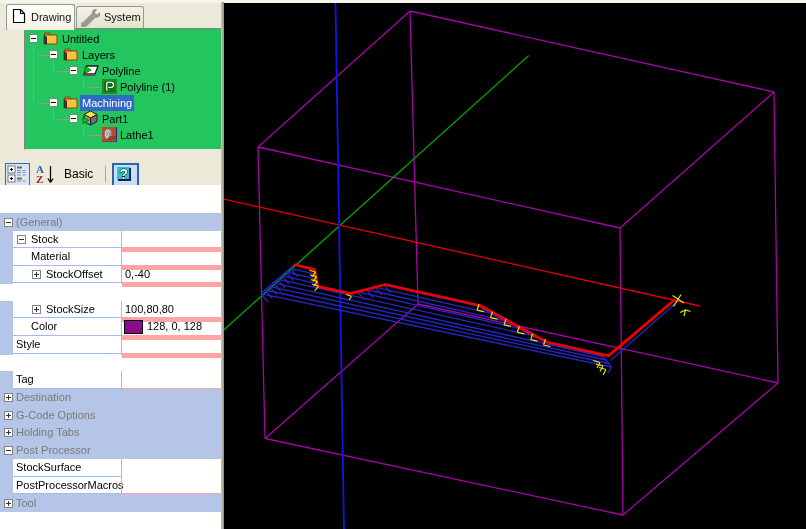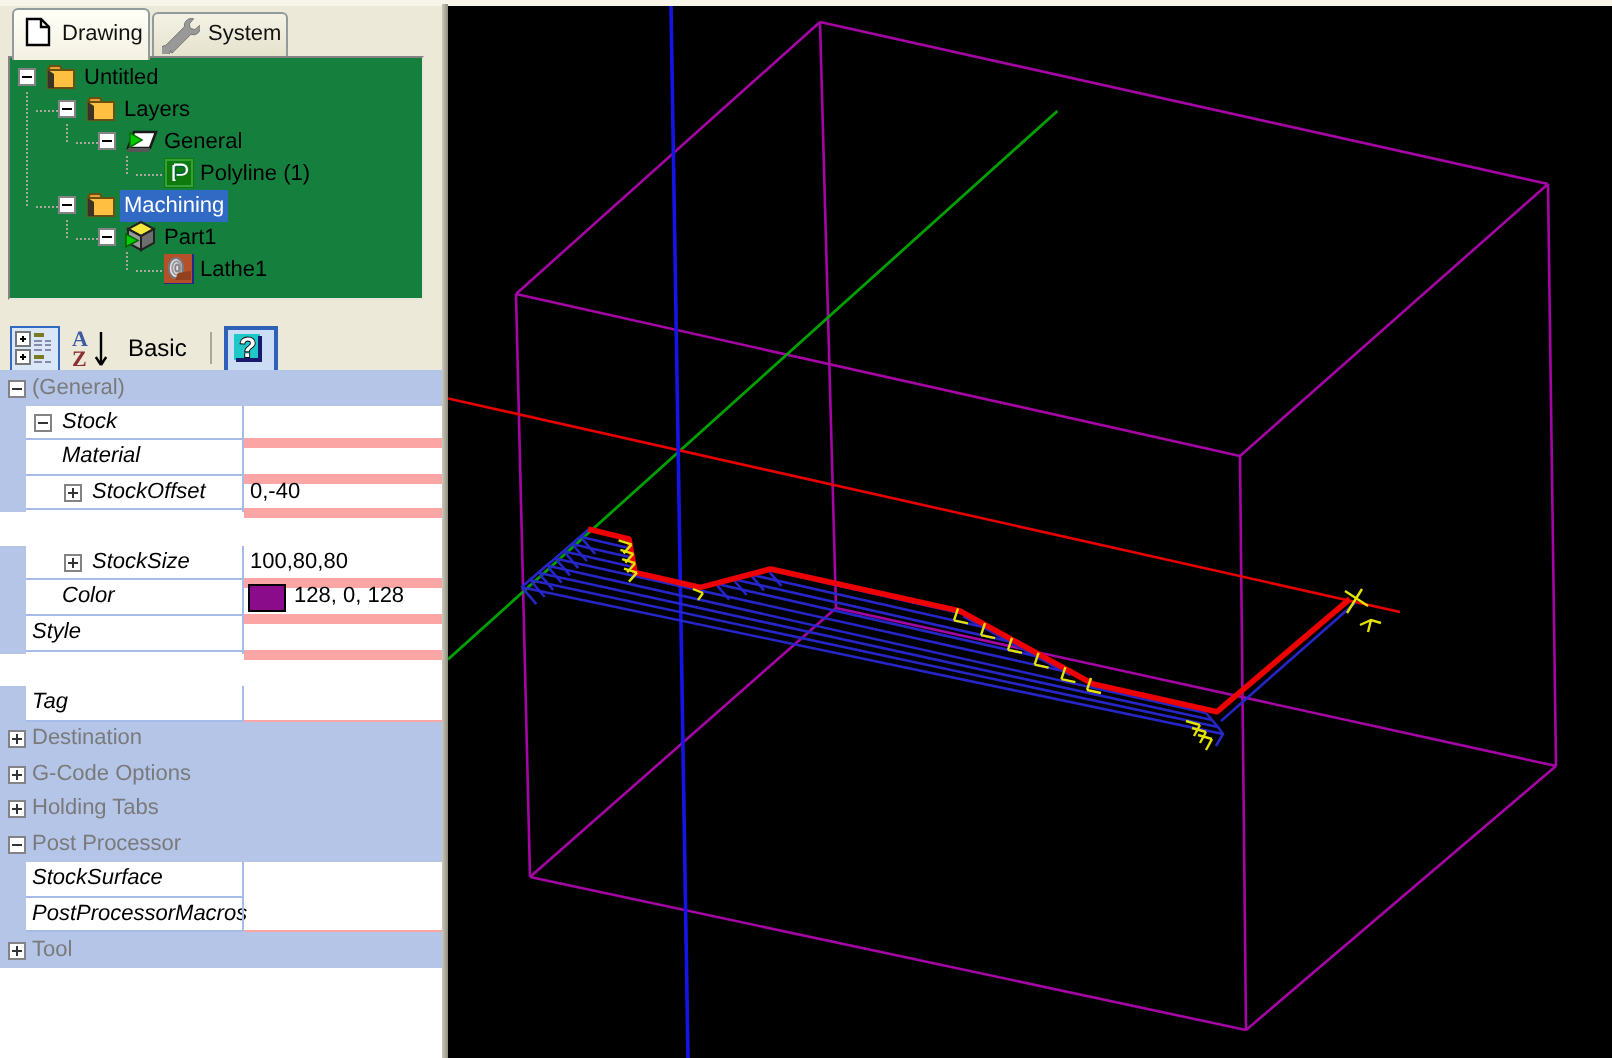--- a/index.html
+++ b/index.html
@@ -8,40 +8,40 @@
 .abs{position:absolute;}
 
 #topstrip{left:0;top:0;width:806px;height:3px;background:#F7F5EA;}
 
 .tab{top:4px;height:25px;border:1px solid #919B9C;border-bottom:none;border-radius:3px 3px 0 0;}
 #tabDrawing{left:6px;width:67px;background:linear-gradient(#FFFFF8,#F4F1E2);z-index:2;}
 #tabSystem{left:76px;top:6px;height:22px;width:66px;background:linear-gradient(#F4F2E4,#E4E1CC);}
 .tablbl{top:6px;font-size:11px;color:#111;}
 #tabSystem .tablbl{top:4px;}
 
-#treebox{left:4px;top:28px;width:206px;height:120px;background:#15803d;
+#treebox{left:24px;top:28px;width:206px;height:120px;background:#22c55e;
  border:1px solid #848284;border-right-color:#E8E6DA;border-bottom-color:#E8E6DA;}
 .trow{position:absolute;left:0;height:16px;line-height:16px;white-space:nowrap;}
 .dot{position:absolute;background-image:linear-gradient(to bottom,#ACA899 1px,transparent 1px);background-size:1px 2px;width:1px;}
 .doth{position:absolute;background-image:linear-gradient(to right,#ACA899 1px,transparent 1px);background-size:2px 1px;height:1px;}
 .expander{position:absolute;width:9px;height:9px;background:#fff;border:1px solid #848284;box-sizing:border-box;}
 .expander:before{content:"";position:absolute;left:1px;top:3px;width:5px;height:1px;background:#000;}
 
 #btnCat{left:5px;top:163px;width:23px;height:22px;border:1px solid #316AC5;background:#D8E6F8;}
 #btnAZ{left:33px;top:163px;width:24px;height:22px;}
 #lblBasic{left:64px;top:163px;height:22px;line-height:22px;font-size:12px;}
 #tbsep{left:105px;top:166px;width:1px;height:16px;background:#A9A798;}
 #btnHelp{left:112px;top:163px;width:23px;height:21px;border:2px solid #2E62B8;background:#CBDCF5;}
 
 #grid{left:0;top:185px;width:221px;height:344px;background:#fff;}
-.prow{position:absolute;left:0;width:239px;height:17px;}
+.prow{position:absolute;left:0;width:239px;height:17px;margin-top:28px;}
 .cat{background:#B4C5E8;color:#7A7A7A;}
 .cat .nm{position:absolute;left:16px;top:0;height:17px;line-height:17px;}
 .istrip{position:absolute;left:0;top:0;width:13px;height:18px;background:#B4C5E8;}
-.nmcell{position:absolute;left:13px;top:0;width:108px;height:17px;line-height:17px;border-bottom:1px solid #A5BCE8;font-style:italic;}
+.nmcell{position:absolute;left:13px;top:0;width:108px;height:17px;line-height:17px;border-bottom:1px solid #A5BCE8;}
 .valcell{position:absolute;left:122px;top:0;width:99px;height:17px;line-height:17px;border-bottom:5px solid #fca5a5;padding-left:3px;}
 .vline{position:absolute;left:121px;top:0;width:1px;height:18px;background:#A5BCE8;}
 .gexp{position:absolute;width:9px;height:9px;top:4px;background:#fff;border:1px solid #848284;box-sizing:border-box;}
 .gexp:before{content:"";position:absolute;left:1px;top:3px;width:5px;height:1px;background:#333;}
 .gexp.plus:after{content:"";position:absolute;left:3px;top:1px;width:1px;height:5px;background:#333;}
 #vpedge{left:221px;top:2px;width:3px;height:527px;background:linear-gradient(to right,#CBC9BA,#908E80);}
 #swatch{position:absolute;left:2px;top:2px;width:17px;height:12px;background:#8A0C8A;border:1px solid #000;}
 </style>
 </head>
 <body>
@@ -75,21 +75,21 @@
   <div class="dot" style="left:58px;top:97px;height:9px;"></div>
   <div class="doth" style="left:63px;top:106px;width:14px;"></div>
 
   <div class="trow" style="top:2px;">
       <span style="position:absolute;left:37px;">Untitled</span>
     </div>
   <div class="trow" style="top:18px;">
       <span style="position:absolute;left:57px;">Layers</span>
     </div>
   <div class="trow" style="top:34px;">
-      <span style="position:absolute;left:77px;">General</span>
+      <span style="position:absolute;left:77px;">Polyline</span>
     </div>
   <div class="trow" style="top:50px;">
       <span style="position:absolute;left:95px;">Polyline (1)</span>
     </div>
   <div class="trow" style="top:66px;">
       <span style="position:absolute;left:55px;background:#316AC5;color:#fff;padding:0 2px;">Machining</span>
     </div>
   <div class="trow" style="top:82px;">
       <span style="position:absolute;left:77px;">Part1</span>
     </div>

